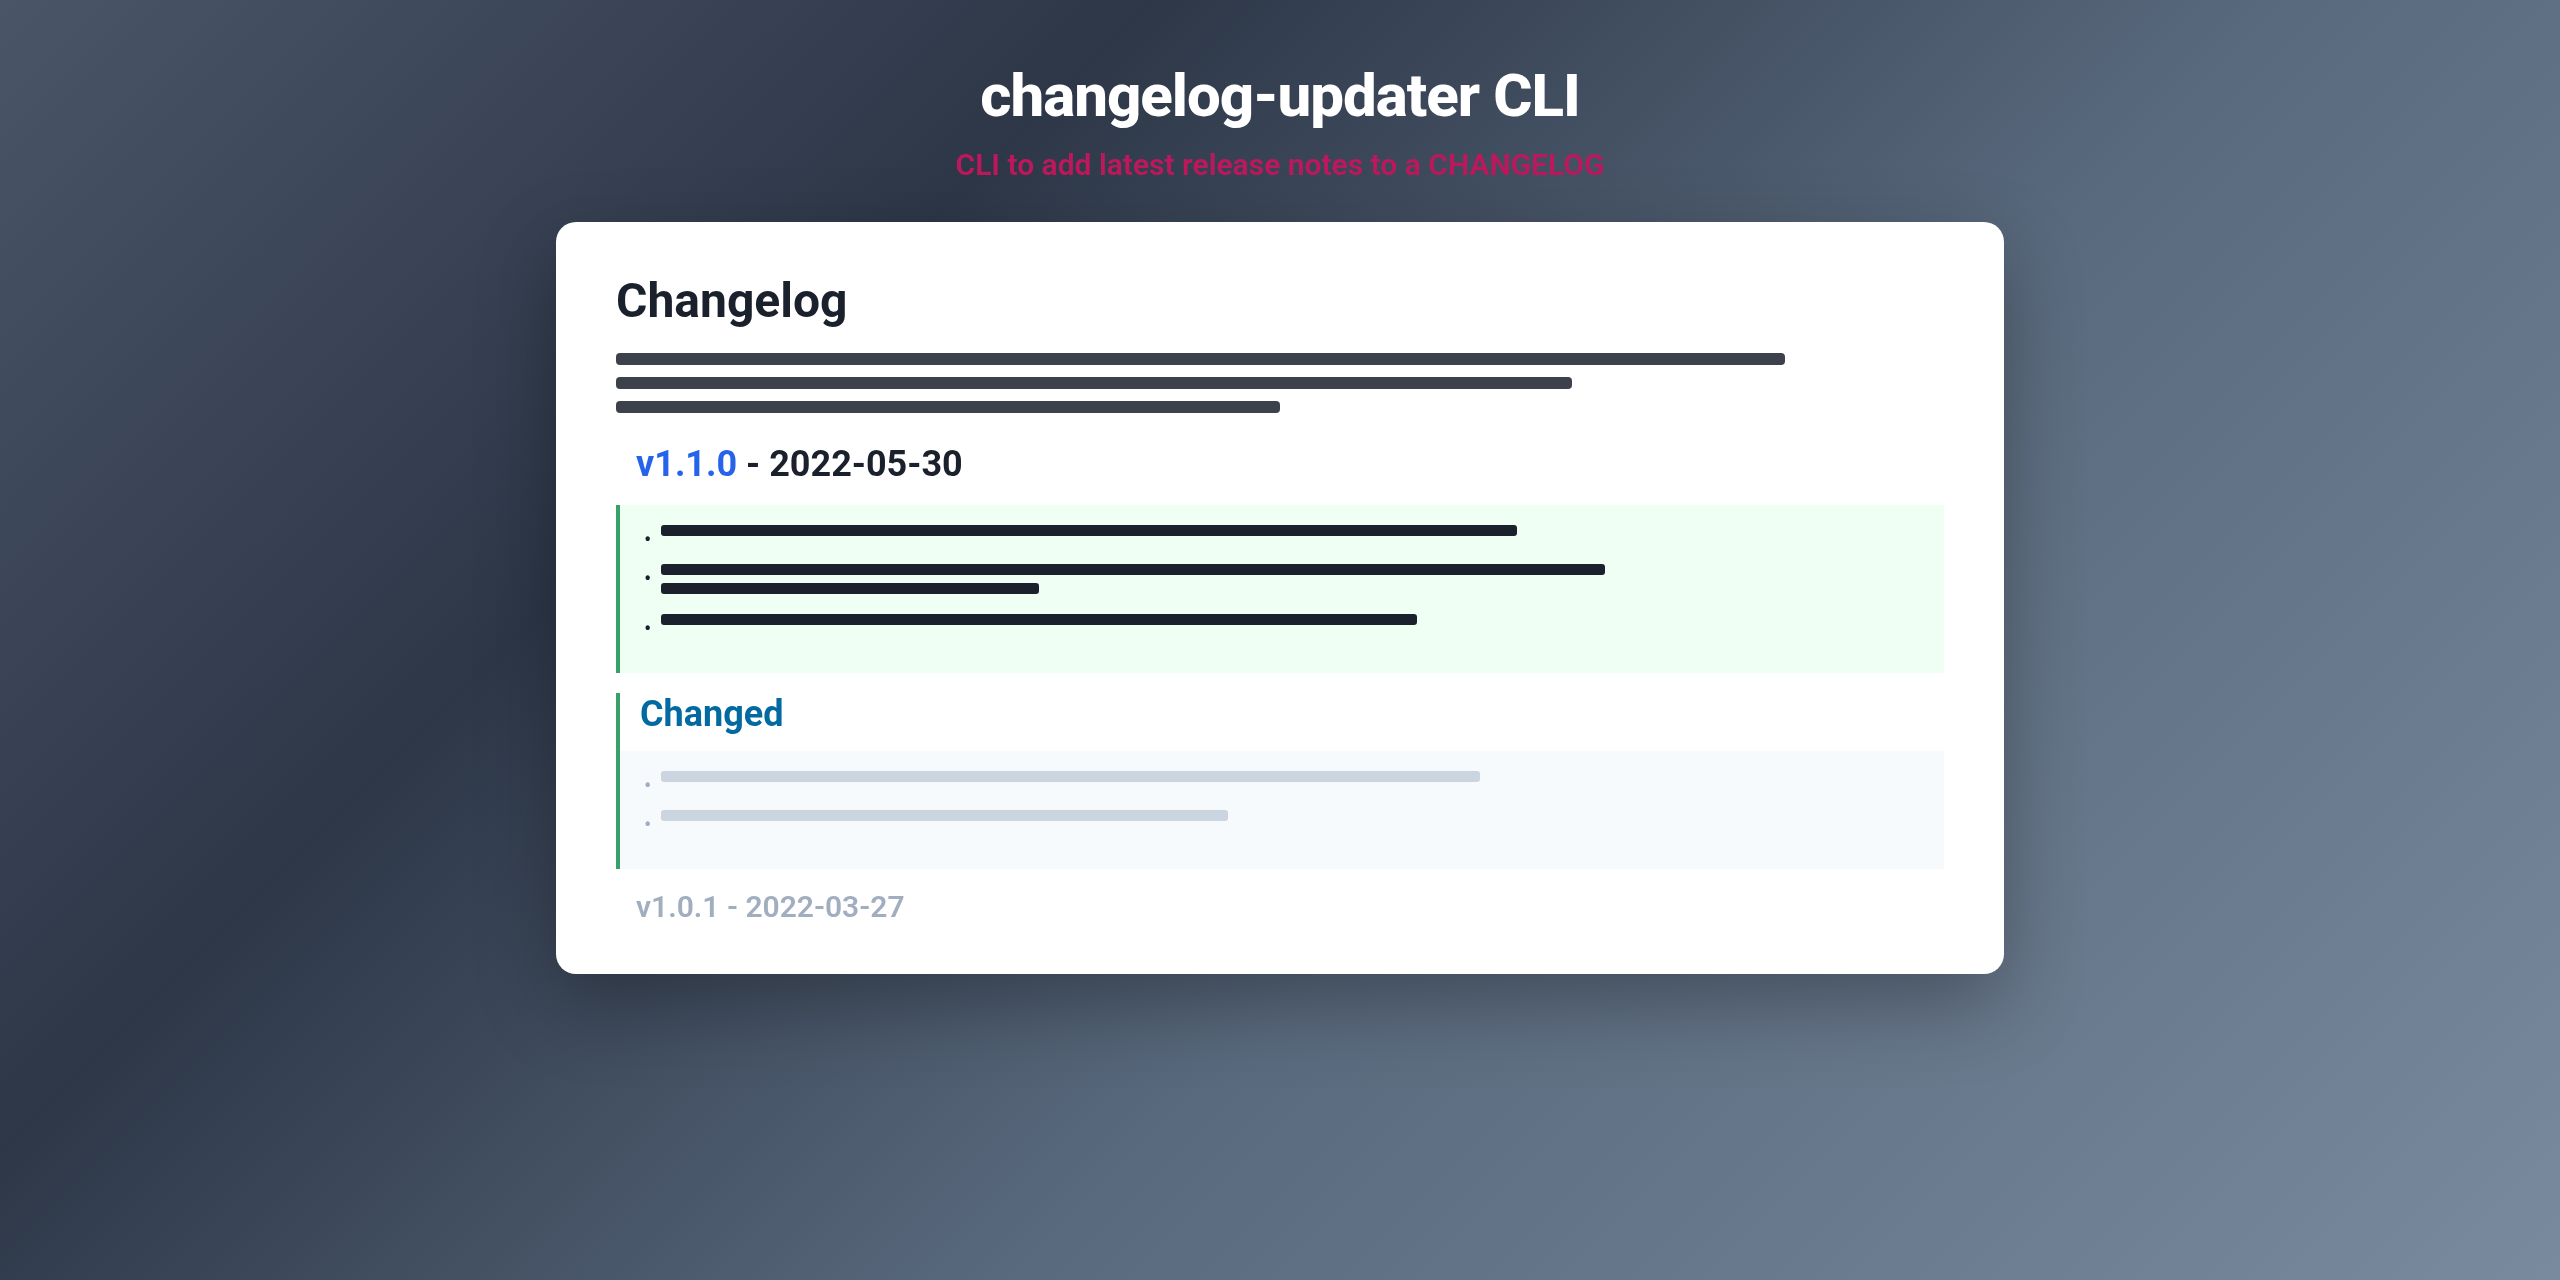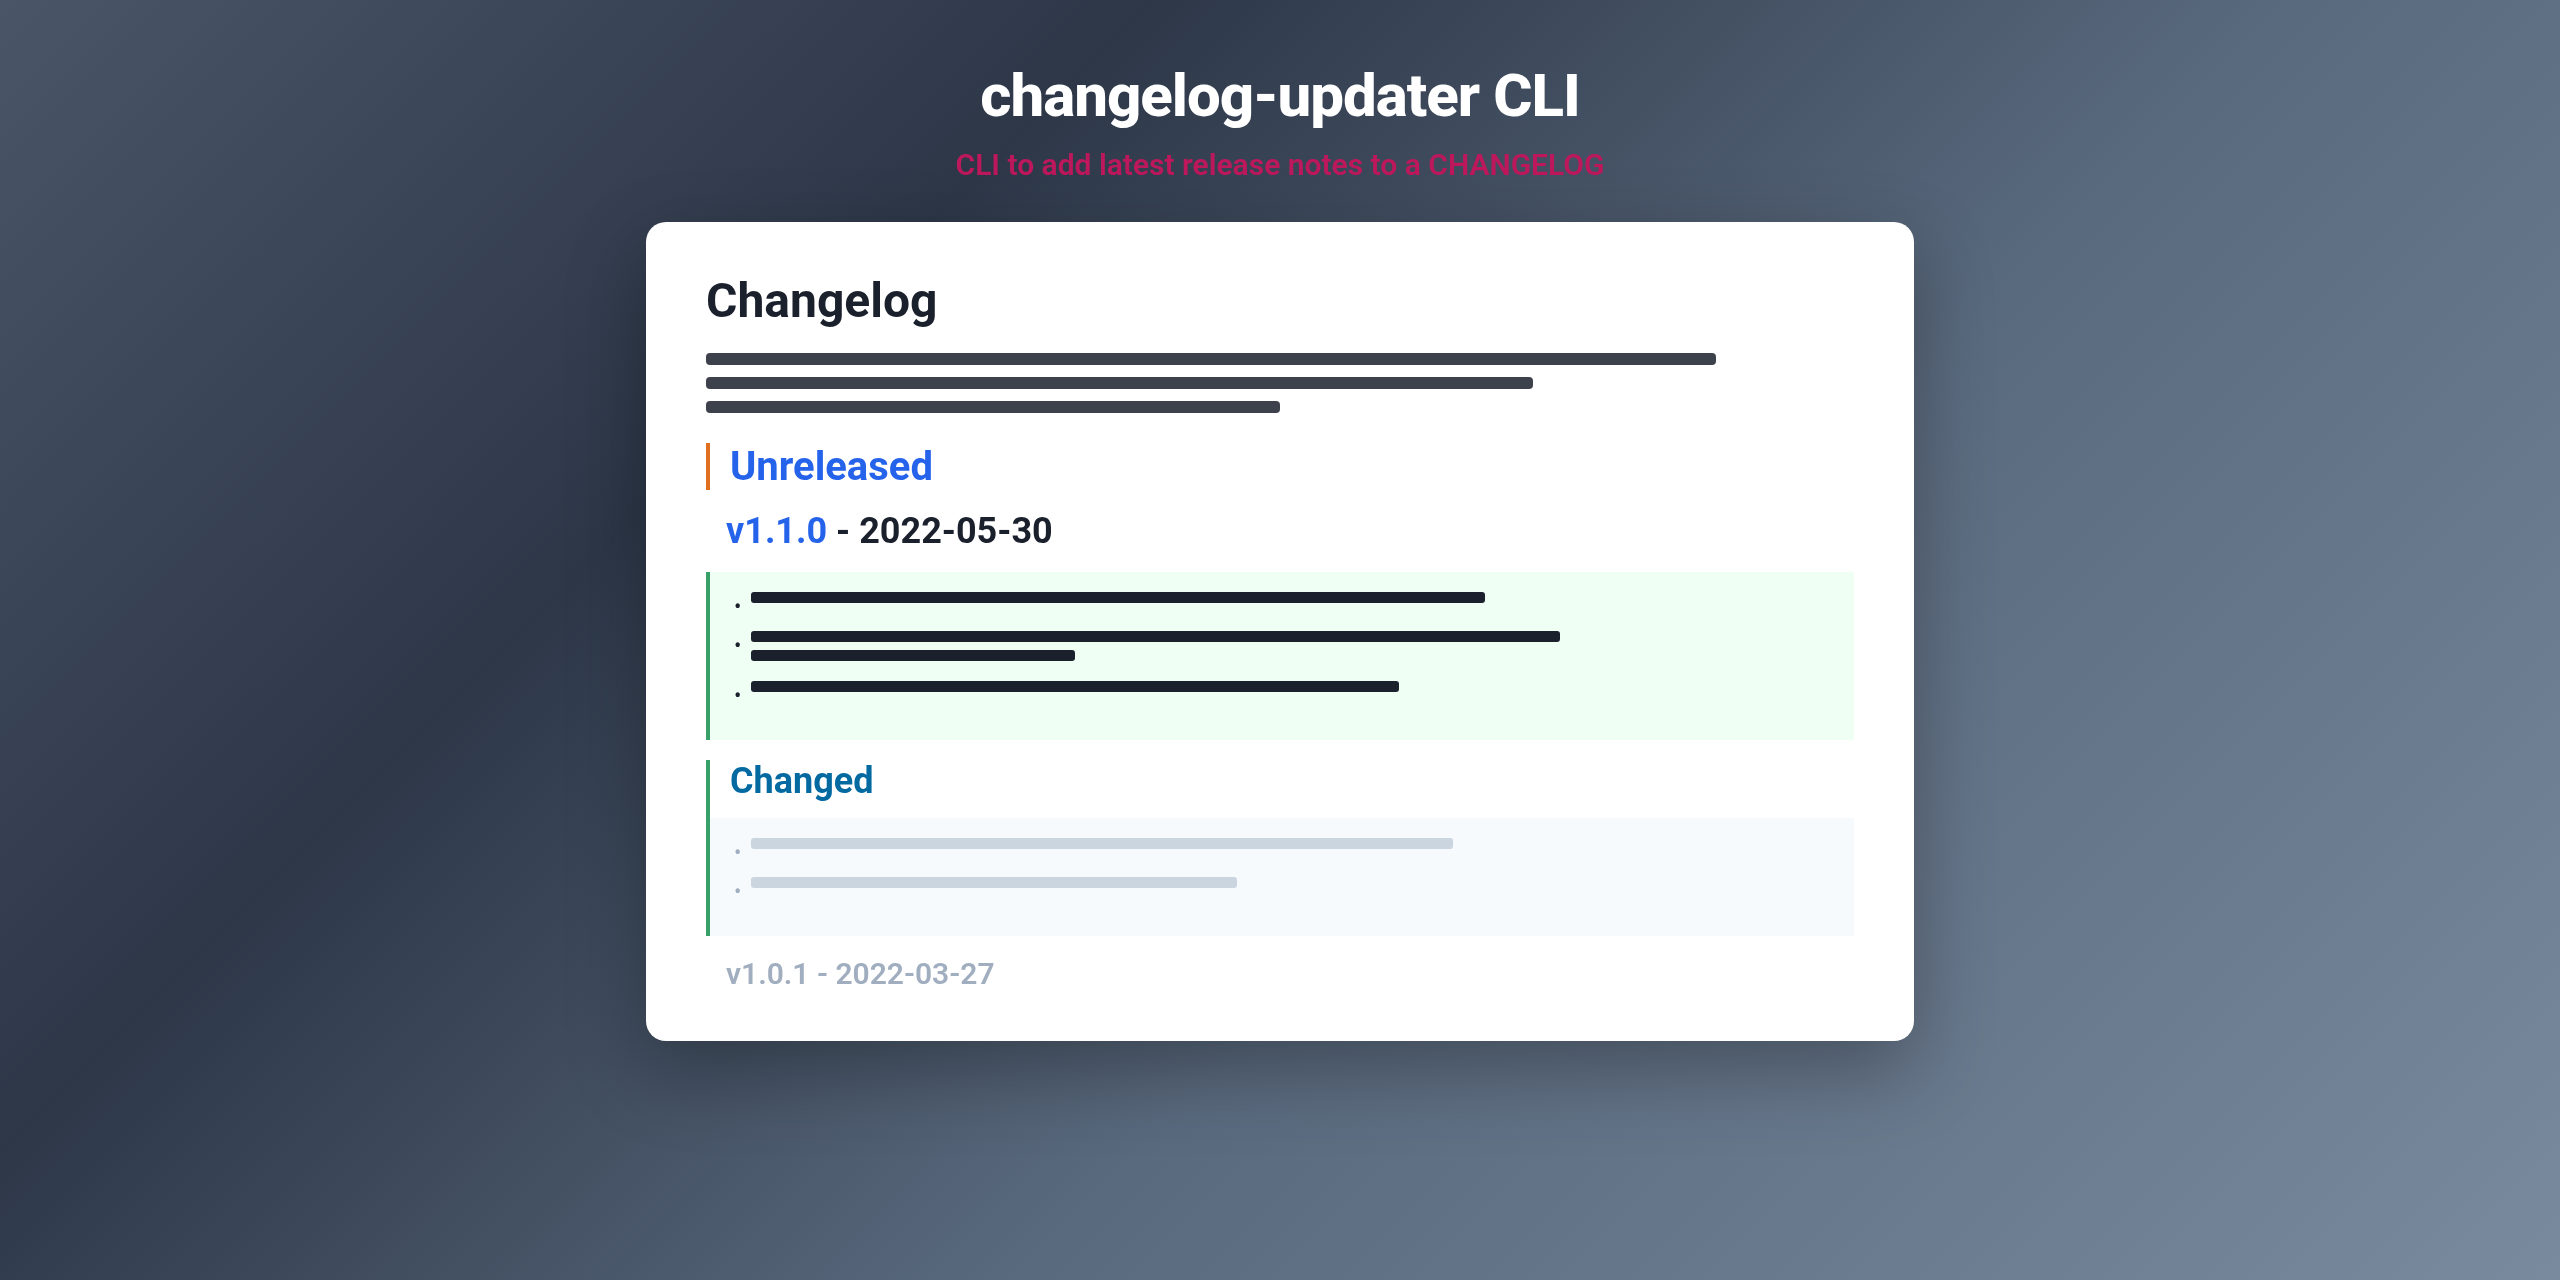--- a/index.html
+++ b/index.html
@@ -36,21 +36,21 @@
 
     .page-subtitle {
       font-size: 30px;
       font-weight: 600;
       color: #be185d;
     }
 
     .card {
       background: #ffffff;
       border-radius: 20px;
-      width: 1268px;
+      width: 1448px;
       padding: 50px 60px;
       box-shadow: 0 30px 80px rgba(0,0,0,0.3);
       overflow: hidden;
       max-height: 1000px;
     }
 
     .changelog-title {
       font-size: 48px;
       font-weight: 700;
       color: #1a202c;
@@ -177,23 +177,20 @@
 
 <div class="card">
   <h2 class="changelog-title">Changelog</h2>
 
   <div class="placeholder-lines">
     <div class="placeholder-line" style="width: 88%;"></div>
     <div class="placeholder-line" style="width: 72%;"></div>
     <div class="placeholder-line" style="width: 50%;"></div>
   </div>
 
-  <div class="unreleased-section">
-    <div class="unreleased-label">Unreleased</div>
-  </div>
 
   <div class="version-line">
     <span class="version-link">v1.1.0</span>
     <span>- 2022-05-30</span>
   </div>
 
   <div class="added-section">
     <div class="added-content">
 
       <div class="bullet-item">

